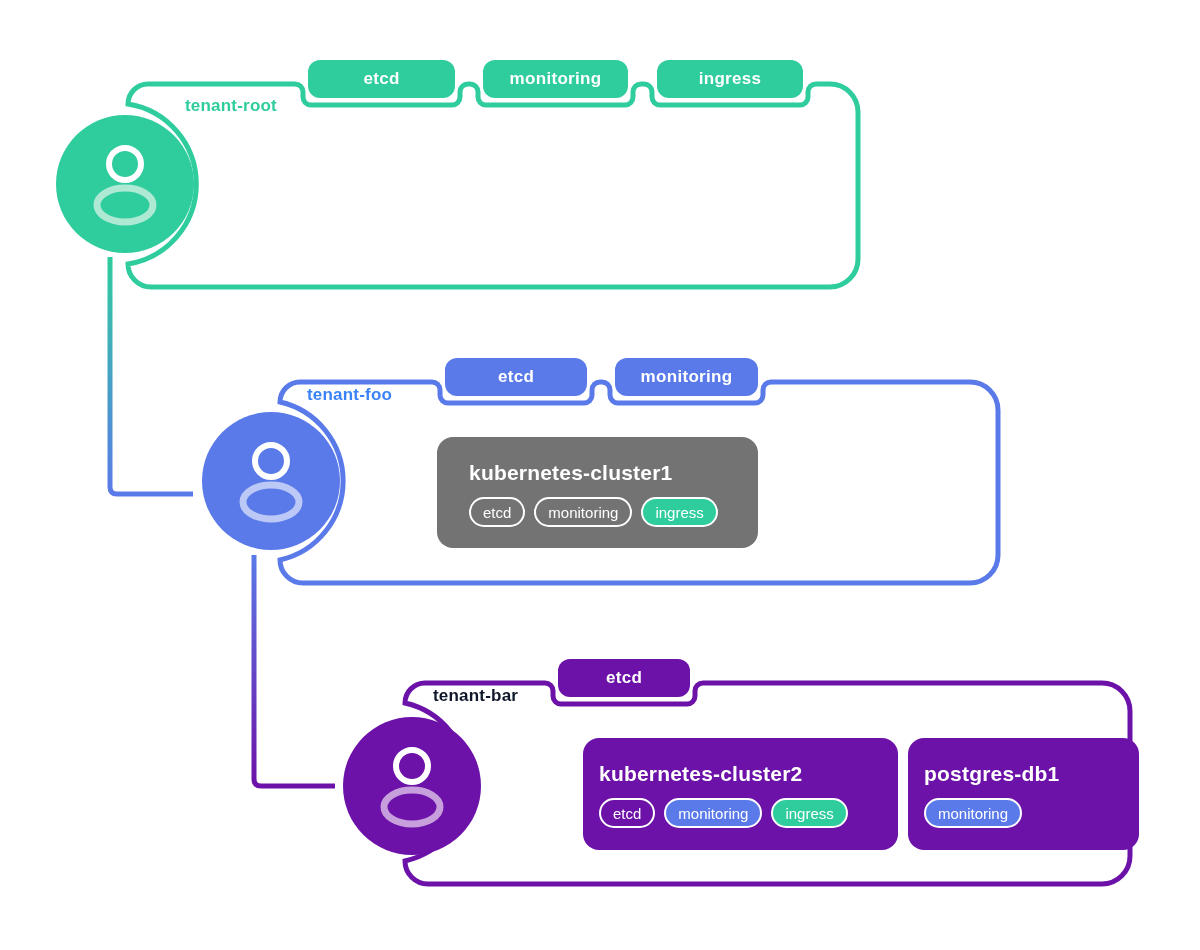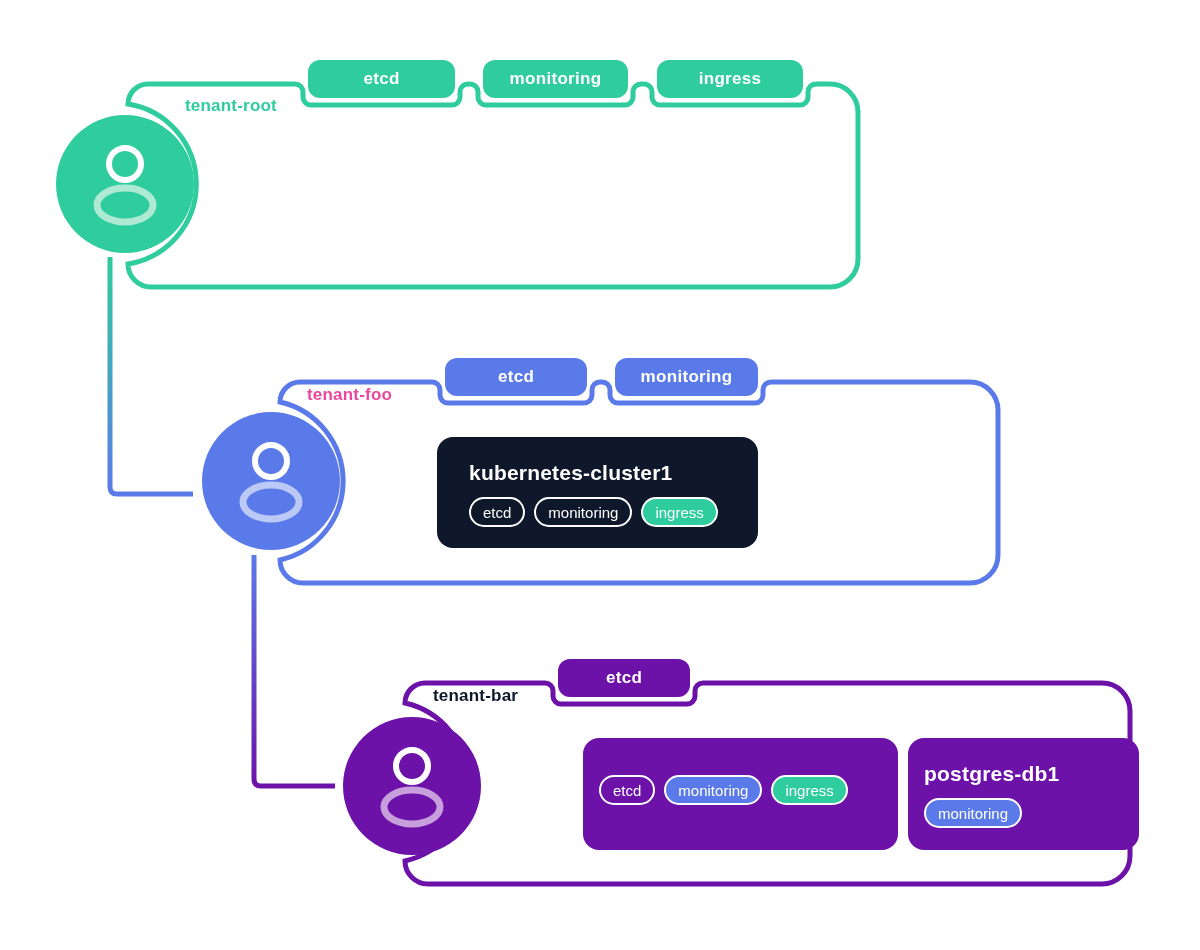--- a/index.html
+++ b/index.html
@@ -6,37 +6,37 @@
   .canvas{
     position:relative;width:1200px;height:950px;background:#ffffff;overflow:hidden;
     font-family:"Liberation Sans", sans-serif;
   }
   .layer{position:absolute;left:0;top:0;}
   .abs{position:absolute;box-sizing:border-box;}
 
   
   .tenant-label{font-size:17px;font-weight:bold;letter-spacing:.2px;}
   .tenant-label.green{color:#2FCC9D;}
-  .tenant-label.blue{color:#ec4899;}
+  .tenant-label.blue{color:#3b82f6;}
   .tenant-label.purple{color:#0f172a;}
 
   
   .t-tag{
     height:38px;border-radius:12px;display:flex;align-items:center;justify-content:center;
     color:#ffffff;font-size:17px;font-weight:bold;letter-spacing:.3px;
   }
   .t-tag.green{background:#2FCC9D;}
   .t-tag.blue{background:#5B7AE9;}
   .t-tag.purple{background:#6C12A8;}
 
   
   .card{
     border-radius:16px;color:#fff;padding:24px 16px 0 16px;
   }
-  .card.blue{background:#0f172a;padding-left:32px;}
+  .card.blue{background:#737373;padding-left:32px;}
   .card.purple{background:#6C12A8;}
   .card-title{font-size:21px;font-weight:bold;line-height:1.1;letter-spacing:.2px;}
   .pill-row{display:flex;gap:9px;margin-top:13px;}
   .pill{
     height:30px;border:2px solid #ffffff;border-radius:15px;box-sizing:border-box;
     display:flex;align-items:center;padding:0 12px;color:#fff;font-size:15px;white-space:nowrap;
   }
   .pill.outline{background:transparent;}
   .pill.green{background:#2FCC9D;}
   .pill.blue{background:#5B7AE9;}
@@ -121,20 +121,21 @@
   <div class="abs card blue" style="left:437px;top:437px;width:321px;height:111px;">
     <div class="card-title">kubernetes-cluster1</div>
     <div class="pill-row">
       <div class="pill outline">etcd</div>
       <div class="pill outline">monitoring</div>
       <div class="pill green">ingress</div>
     </div>
   </div>
 
   <div class="abs card purple" style="left:583px;top:738px;width:315px;height:112px;">
+    <div class="card-title">kubernetes-cluster2</div>
     <div class="pill-row">
       <div class="pill outline">etcd</div>
       <div class="pill blue">monitoring</div>
       <div class="pill green">ingress</div>
     </div>
   </div>
 
   <div class="abs card purple" style="left:908px;top:738px;width:231px;height:112px;">
     <div class="card-title">postgres-db1</div>
     <div class="pill-row">

